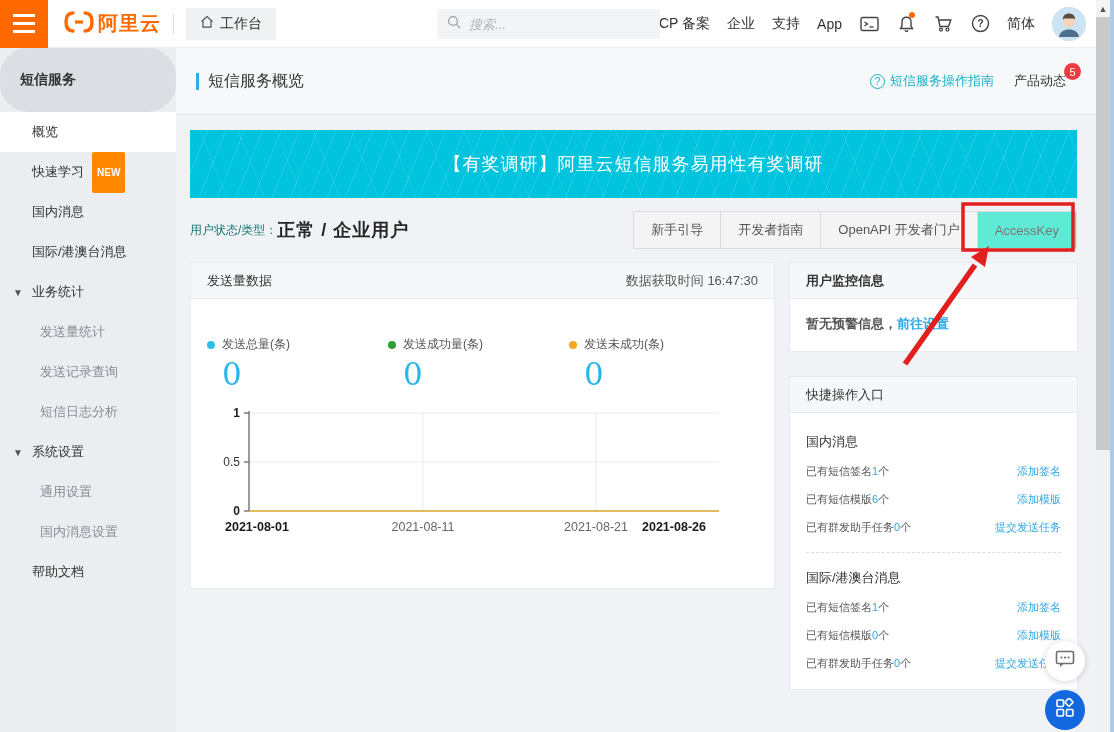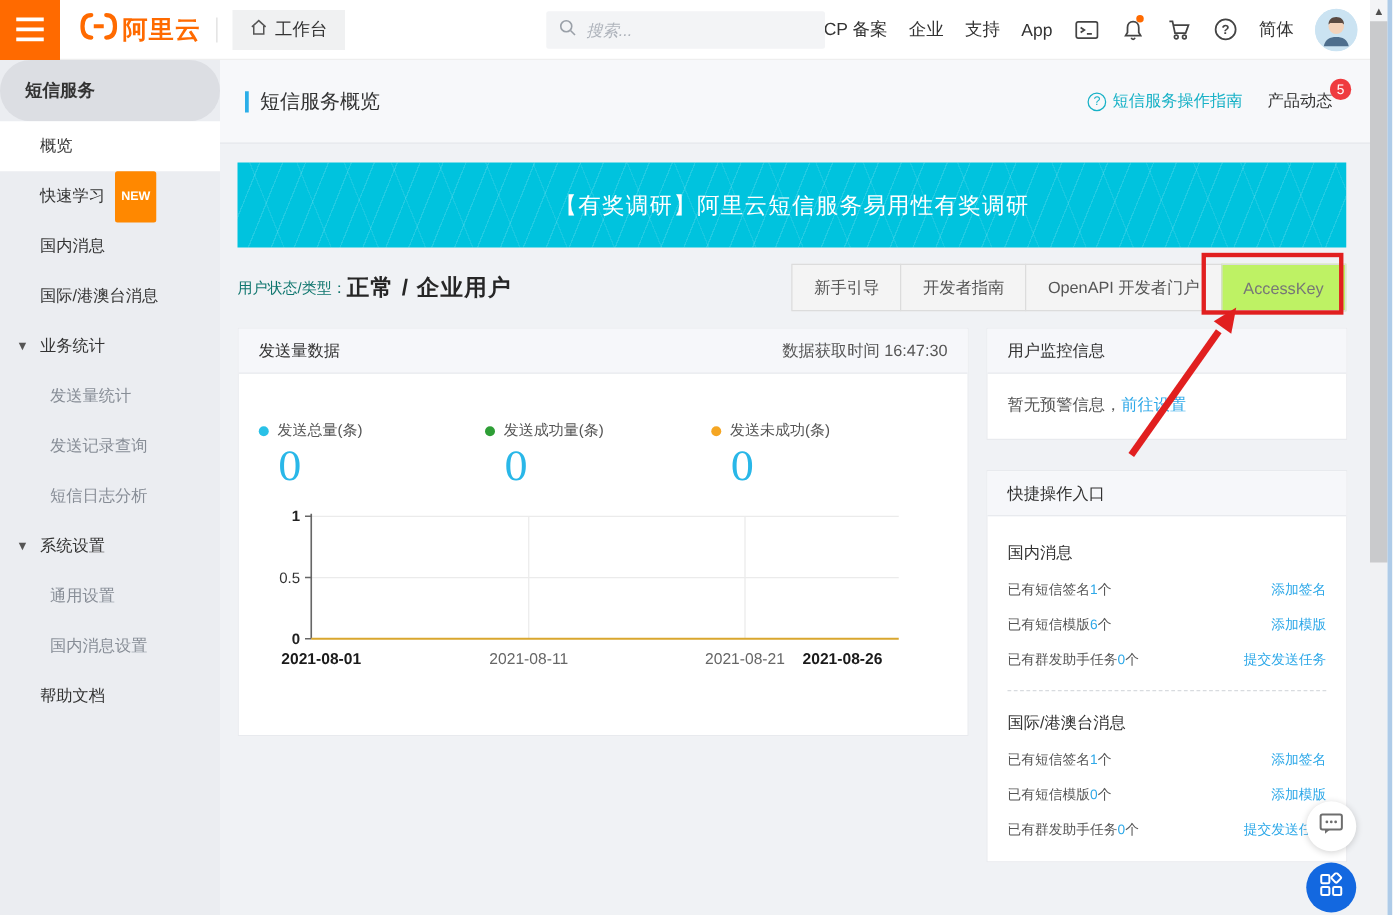--- a/index.html
+++ b/index.html
@@ -25,21 +25,21 @@
   .searchbox input::placeholder { color:#AEB3BB; }
   .nav-right { margin-left:auto; display:flex; align-items:center; gap:17px; padding-right:10px; }
   .nav-link { font-size:14px; color:#333; cursor:pointer; white-space:nowrap; }
   .nav-ico { width:20px; height:20px; display:flex; align-items:center; justify-content:center;
              cursor:pointer; position:relative; color:#444; }
   .bell-dot { position:absolute; top:-2px; right:1px; width:6px; height:6px; border-radius:50%; background:#FF6A00; }
   .avatar { width:34px; height:34px; border-radius:50%; background:#CBE3F2; overflow:hidden; cursor:pointer; flex:0 0 34px;}
 
   
   .sidebar { position:absolute; left:0; top:48px; width:176px; height:684px; background:#EBEDF1; }
-  .side-head { height:49px; background:#DCDEE3; display:flex; align-items:center; padding-left:20px;
+  .side-head { height:64px; background:#DCDEE3; display:flex; align-items:center; padding-left:20px;
                font-size:14px; font-weight:bold; color:#333;border-radius:28px; }
   .side-item { height:40px; display:flex; align-items:center; padding-left:32px; font-size:13px;
                color:#333; cursor:pointer; position:relative; }
   .side-item.active { background:#fff; }
   .side-item.sub { padding-left:40px; color:#878D96; }
   .side-item .caret { position:absolute; left:13px; font-size:10px; color:#555; font-style:normal;}
   .badge-new { background:#FF8800; color:#fff; font-size:10px; font-weight:bold; border-radius:2px;
                padding:15px 5px; margin-left:8px; }
 
   
@@ -62,42 +62,42 @@
             background-image:repeating-linear-gradient(112deg, rgba(255,255,255,0) 0 16px, rgba(255,255,255,.13) 16px 17px),
                              repeating-linear-gradient(68deg, rgba(255,255,255,0) 0 34px, rgba(255,255,255,.09) 34px 35px);
             display:flex; align-items:center; justify-content:center; color:#fff; font-size:18px;
             letter-spacing:1px; cursor:pointer;}
   .status-row { margin-top:13px; display:flex; align-items:center; height:38px; }
   .status-label { font-size:12px; color:#0f766e; }
   .status-value { font-size:18px; font-weight:bold; color:#262626; letter-spacing:1px;}
   .btn-group { margin-left:auto; display:flex; }
   .g-btn { height:38px; border:1px solid #DCDCDC; background:#F4F4F4; color:#555; font-size:13px;
            padding:0 17px; margin-left:-1px; display:flex; align-items:center; cursor:pointer; white-space:nowrap;}
-  .g-btn.white { background:#bef264; color:#777; }
+  .g-btn.white { background:#5eead4; color:#777; }
 
   .cols { margin-top:13px; display:flex; gap:14px; align-items:flex-start;}
   .card { background:#fff; border:1px solid #E8EAEE; }
   .card-head { height:36px; background:#F6F7FA; border-bottom:1px solid #E8EAEE; display:flex;
                align-items:center; justify-content:space-between; padding:0 16px; font-size:13px; color:#333;}
   .card-head .time { color:#555; }
   .send-card { width:585px; height:327px; }
   .send-body { padding:17px 24px 0 16px; }
   .tabs { display:flex; }
   .tab { height:32px; padding:0 17px; border:1px solid #DCE0E5; margin-left:-1px; font-size:13px;
          color:#555; display:flex; align-items:center; background:#fff; cursor:pointer;}
   .tab.active { background:#00BCD9; border-color:#00BCD9; color:#fff; }
   .stats { display:flex; margin-top:20px; }
   .stat { width:183px; }
   .dotlab { display:flex; align-items:center; gap:7px; font-size:12px; color:#555; }
   .dot { width:8px; height:8px; border-radius:50%; }
   .stat-num { margin-top:4px; margin-left:15px; font-family:"DejaVu Serif",serif; font-size:31px;
               color:#29B7E8; line-height:1.1; }
 
   .right-col { width:289px; display:flex; flex-direction:column; gap:24px; }
-  .monitor-card { width:289px; }
+  .monitor-card { width:289px;font-weight:bold; }
   .monitor-body { padding:16px 16px 18px 16px; font-size:13px; color:#555; }
   a.blue, .blue { color:#2DA8E8; text-decoration:none; cursor:pointer; }
   .quick-card { width:289px; }
   .quick-body { padding:4px 16px 18px 16px; }
   .q-heading { font-size:13px; color:#333; margin-top:16px; }
   .q-row { display:flex; justify-content:space-between; font-size:11px; color:#555; margin-top:13px;text-align:center; }
   .q-dash { border-top:1px dashed #D8DBDF; margin-top:17px; }
 
   
   .float-chat { position:absolute; right:29px; bottom:51px; width:40px; height:40px; border-radius:50%;

